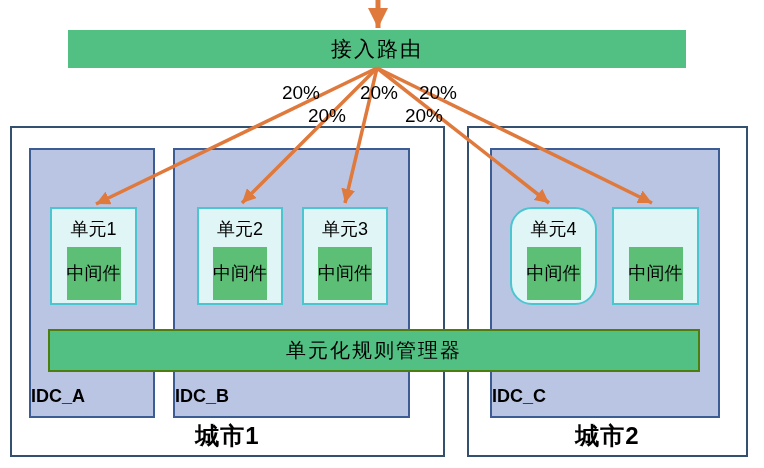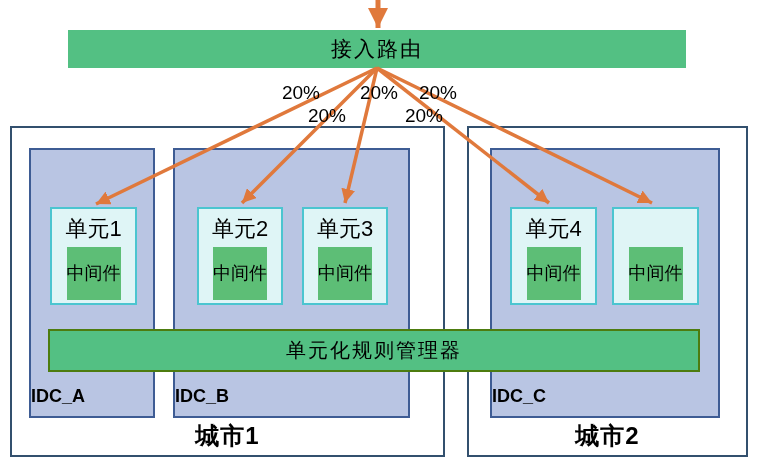--- a/index.html
+++ b/index.html
@@ -41,21 +41,21 @@
     font-size:18px;font-weight:600;
   }
 
   
   .unit{
     background:var(--unit-fill);border:2px solid var(--unit-border);
     z-index:4;
   }
   .unit-label{
     position:absolute;left:0;right:0;top:4px;height:32px;text-align:center;
-    font-size:22px;line-height:32px;
+    font-size:18px;line-height:32px;
   }
   .mw{
     position:absolute;left:50%;top:38px;width:54px;height:53px;
     transform:translateX(-50%);
     background:var(--middleware-green);
     display:flex;align-items:center;justify-content:center;
     font-size:18px;line-height:1.3;text-align:center;
   }
 
   
@@ -123,21 +123,21 @@
   </div>
 
   <div class="abs unit" style="left:302px;top:207px;width:86px;height:98px;">
     <div class="unit-label">单元3</div>
     <div class="mw">
       <span>中间</span>
       <span>件</span>
     </div>
   </div>
 
-  <div class="abs unit" style="left:510px;top:207px;width:87px;height:98px;">
+  <div class="abs unit" style="left:510px;top:207px;width:87px;height:98px;border-radius:22px;">
     <div class="unit-label">单元4</div>
     <div class="mw">
       <span>中间</span>
       <span>件</span>
     </div>
   </div>
 
   <div class="abs unit" style="left:612px;top:207px;width:87px;height:98px;">
     <div class="mw">
       <span>中间</span>

